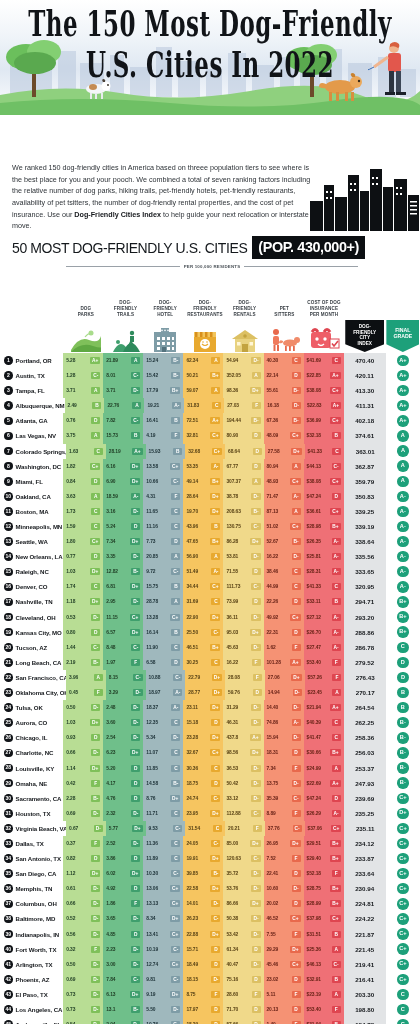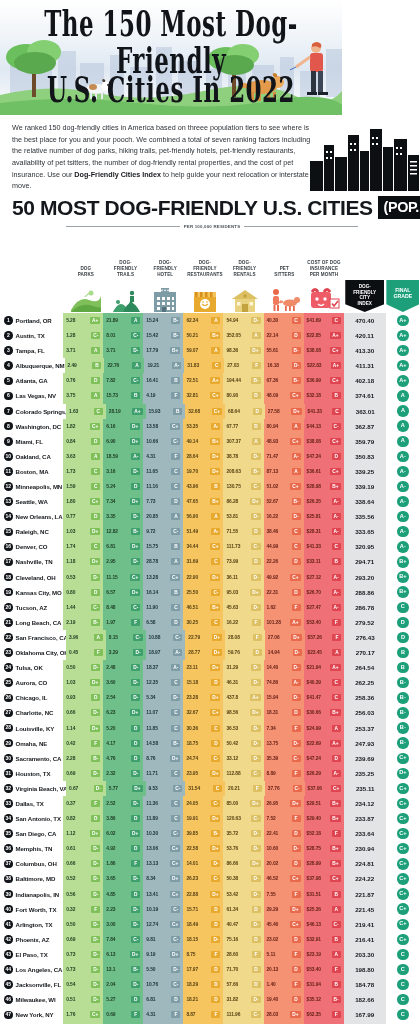--- a/index.html
+++ b/index.html
@@ -12,21 +12,21 @@
     position: relative;
     width: 420px;
     min-height: 1024px;
     overflow: hidden;
     background: #ffffff;
   }
 
   
   .hero {
     position: relative;
-    width: 342px;
+    width: 420px;
     height: 115px;
     background: linear-gradient(#ffffff 0%, #eef3f8 35%, #dfe8f2 60%, #ffffff 100%);
     overflow: hidden;
   }
   .skyline-bg {
     position: absolute; left: 0; bottom: 18px; width: 420px; height: 60px;
     opacity: .55;
   }
   .hill {
     position: absolute; bottom: 0; width: 100%; height: 34px;
@@ -54,20 +54,21 @@
   .tree-r { right: 78px; bottom: 16px; }
   .walker { right: 8px; bottom: 14px; }
   .smalldog { left: 82px; bottom: 14px; }
   .bigdog { right: 56px; bottom: 12px; }
 
   
   .intro-wrap {
     position: relative;
     padding: 7px 24px 2px 12px;
     min-height: 62px;
+    margin-top: 40px;
   }
   .intro-text {
     font-size: 7.2px;
     line-height: 1.62;
     color: #2d3237;
     width: 300px;
     text-align: left;
   }
   .intro-text b { font-weight: bold; color: #15181c; }
   .intro-skyline {
@@ -76,22 +77,22 @@
 
   
   .section-bar {
     position: relative;
     display: flex;
     align-items: center;
     padding: 2px 0 2px 12px;
     height: 28px;
   }
   .section-title {
-    font-size: 21px;
-    font-weight: bold;
+    font-size: 14px;
+    font-weight: normal;
     color: #14181c;
     letter-spacing: -.4px;
     white-space: nowrap;
   }
   .pop-badge {
     margin-left: 5px;
     background: #0c0f12;
     color: #ffffff;
     font-size: 14.4px;
     font-weight: bold;

